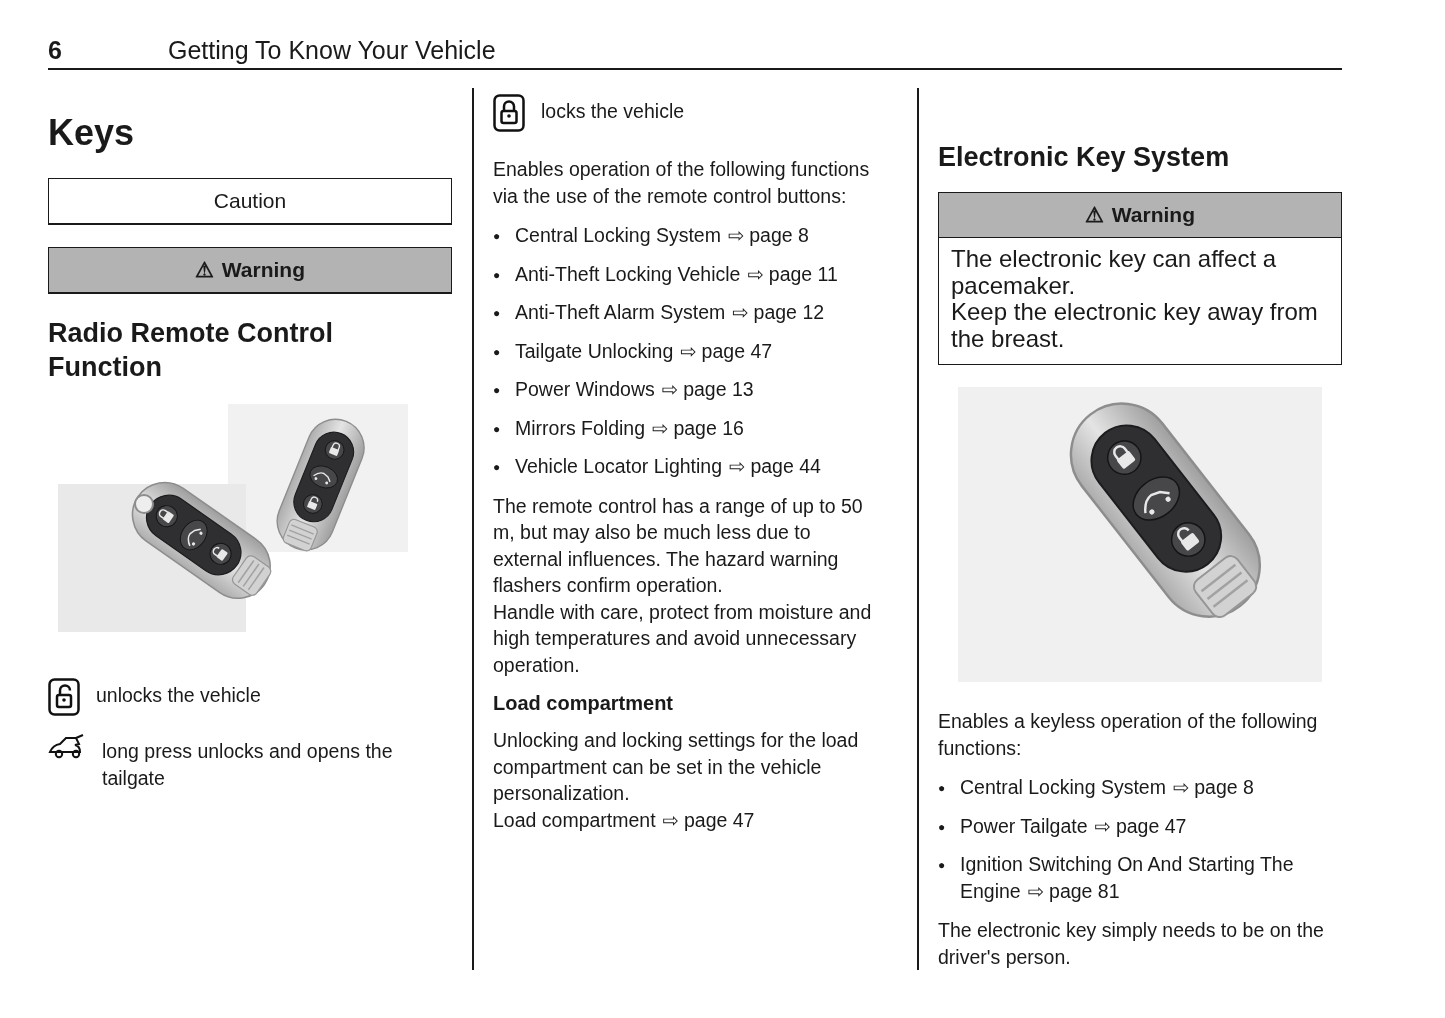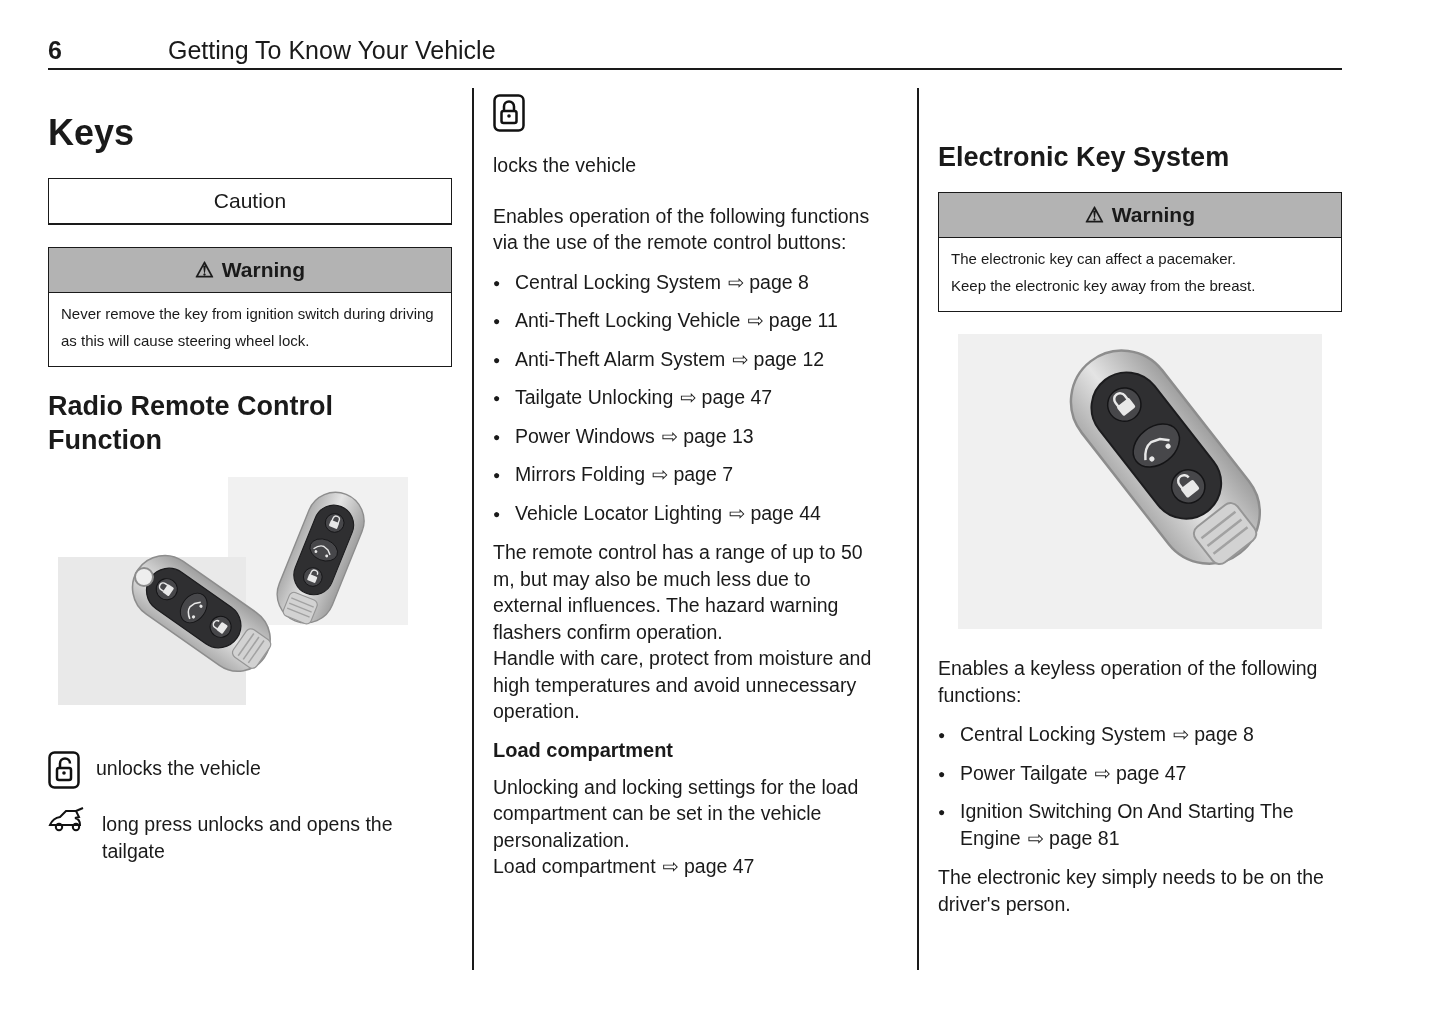--- a/index.html
+++ b/index.html
@@ -21,38 +21,38 @@
   p, .body-text, li { font-size:19.5px; line-height:26.5px; }
 
   h1.keys { font-size:36px; font-weight:bold; margin:24px 0 24px; }
   h2.sec  { font-size:27px; font-weight:bold; line-height:34px; margin:4px 0 18px; }
   h2.sec.wrap { max-width:310px; }
   h3.sub  { font-size:20px; font-weight:bold; margin:14px 0 12px; }
 
   .notebox { border:1.5px solid #1a1a1a; margin-bottom:22px; }
   .nb-head { text-align:center; font-size:21px; padding:10px 0; border-bottom:1.5px solid #1a1a1a; }
   .warnbox .nb-head { background:#b3b3b3; font-weight:bold; }
-  .nb-body { padding:8px 12px 12px; font-size:15px; line-height:26.5px; }
+  .nb-body { padding:8px 12px 12px; font-size:24px; line-height:26.5px; }
   .warn-tri { margin-right:8px; }
 
   ul.refs { list-style:none; margin:13px 0 13px; }
   ul.refs li { position:relative; padding-left:22px; margin-bottom:12px; }
   ul.refs .dot { position:absolute; left:0; top:1px; font-size:12px; }
   .arrow { padding:0 5px 0 7px; }
 
   .para { margin-bottom:13px; }
   .para-tight { margin-bottom:0; }
 
   .photo1 { margin:20px 0 44px 10px; width:352px; height:230px; position:relative; }
   .photo3 { margin:20px 0 26px 20px; width:364px; height:295px; background:#f0f0f0; }
 
   .legend { display:flex; gap:16px; align-items:flex-start; margin-bottom:18px; }
   .legend .licon { flex:0 0 auto; }
   .legend .ltext { padding-top:4px; }
-  .col2 .legend { margin-top:6px; margin-bottom:24px;flex-direction:column; }
+  .col2 .legend { margin-top:6px; margin-bottom:24px; }
 </style>
 </head>
 <body>
 
 <div class="hdr-num">6</div>
 <div class="hdr-title">Getting To Know Your Vehicle</div>
 <div class="hdr-rule"></div>
 
 <div class="vdiv v1"></div>
 <div class="vdiv v2"></div>
@@ -61,21 +61,20 @@
   <h1 class="keys">Keys</h1>
 
   <div class="notebox">
     <div class="nb-head">Caution</div>
   </div>
 
   <div class="notebox warnbox">
     <div class="nb-head">
       <span class="warn-tri">⚠</span><span>Warning</span>
     </div>
-    <div class="nb-body">Never remove the key from ignition switch during driving as this will cause steering wheel lock.</div>
   </div>
 
   <h2 class="sec wrap">Radio Remote Control Function</h2>
 
   <div class="photo1">
     <svg width="352" height="230" viewBox="0 0 352 230">
       <defs>
         <linearGradient id="gBody" x1="0" y1="0" x2="1" y2="0">
           <stop offset="0" stop-color="#adadad"></stop>
           <stop offset="0.45" stop-color="#e4e4e4"></stop>
@@ -153,21 +152,21 @@
     <li>
       <span class="dot">●</span><span>Anti-Theft Alarm System</span><span class="arrow">⇨</span><span>page 12</span>
     </li>
     <li>
       <span class="dot">●</span><span>Tailgate Unlocking</span><span class="arrow">⇨</span><span>page 47</span>
     </li>
     <li>
       <span class="dot">●</span><span>Power Windows</span><span class="arrow">⇨</span><span>page 13</span>
     </li>
     <li>
-      <span class="dot">●</span><span>Mirrors Folding</span><span class="arrow">⇨</span><span>page 7</span>
+      <span class="dot">●</span><span>Mirrors Folding</span><span class="arrow">⇨</span><span>page 16</span>
     </li>
     <li>
       <span class="dot">●</span><span>Vehicle Locator Lighting</span><span class="arrow">⇨</span><span>page 44</span>
     </li>
   </ul>
 
   <p class="para-tight">The remote control has a range of up to 50 m, but may also be much less due to external influences. The hazard warning flashers confirm operation.</p>
   <p class="para">Handle with care, protect from moisture and high temperatures and avoid unnecessary operation.</p>
 
   <h3 class="sub">Load compartment</h3>

